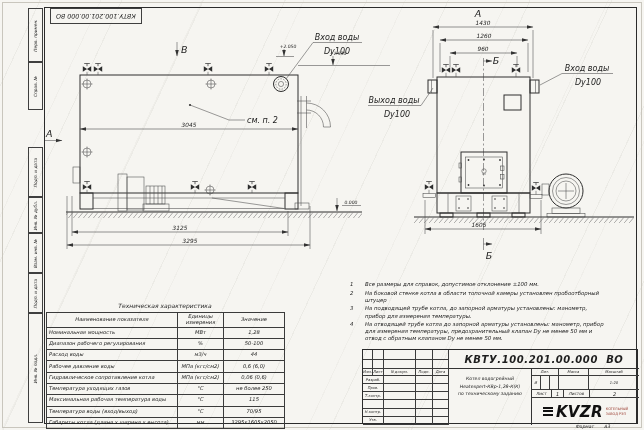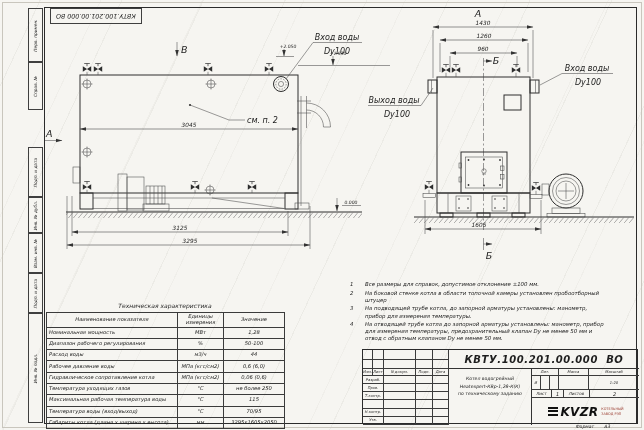--- a/index.html
+++ b/index.html
@@ -52,21 +52,21 @@
       display:flex;flex-direction:column;align-items:center;padding-top:7px;gap:2.5px;
       font-size:4.6px;text-align:center;}
   .tb-right{position:absolute;left:169px;top:19px;width:107px;height:56px;}
   .tbr-row{display:flex;}
   .tbr-row>div{border-right:.7px solid #3b3b3b;border-bottom:.7px solid #3b3b3b;
       display:flex;align-items:center;justify-content:center;font-size:3.7px;overflow:hidden;}
   .tbr-row>div:last-child{border-right:none;}
   .val{font-size:5.8px;}
   .logo-row{display:flex;align-items:center;justify-content:center;gap:3px;height:27px;}
   .logo-mark{width:10px;height:10px;background:repeating-linear-gradient(180deg,#101010 0 2px,#f6f5f1 2px 3.4px);}
-  .logo-text{font-size:12px;font-weight:bold;font-style:italic;color:#101010;letter-spacing:.3px;}
+  .logo-text{font-size:15px;font-weight:bold;font-style:italic;color:#101010;letter-spacing:.3px;}
   .logo-co{font-size:3.4px;color:#9a3b2e;line-height:1.3;font-style:normal;text-align:left;}
   .fmt{position:absolute;left:548px;top:424px;width:90px;display:flex;gap:10px;justify-content:center;
       font-style:italic;font-size:4.6px;}
 </style>
 </head>
 <body>
 
 <div class="sheet">
   <div class="wm"></div>
   <div class="sheet-edge"></div>

